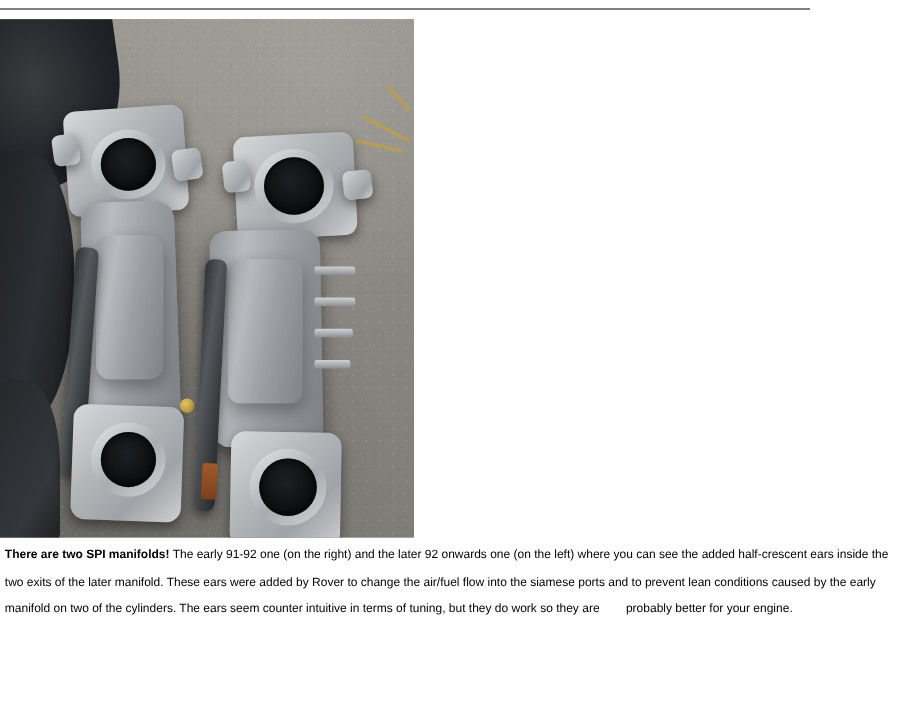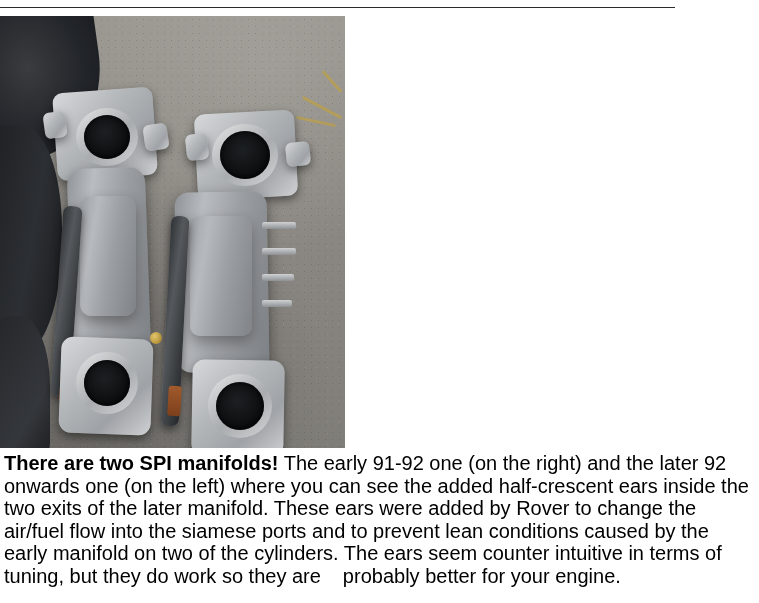--- a/index.html
+++ b/index.html
@@ -138,21 +138,21 @@
     position: absolute;
     background: linear-gradient(180deg, #a05a2c, #7d3f1c);
     border-radius: 3px;
   }
   
   .caption {
     position: absolute;
     left: 4px;
     top: 452px;
     width: 748px;
-    font-size: 20px;
+    font-size: 10px;
     line-height: 22.6px;
     color: #000000;
     text-align: left;
   }
   .caption b {
     font-weight: bold;
   }
   .gap-sp {
     display: inline-block;
     width: 22px;

